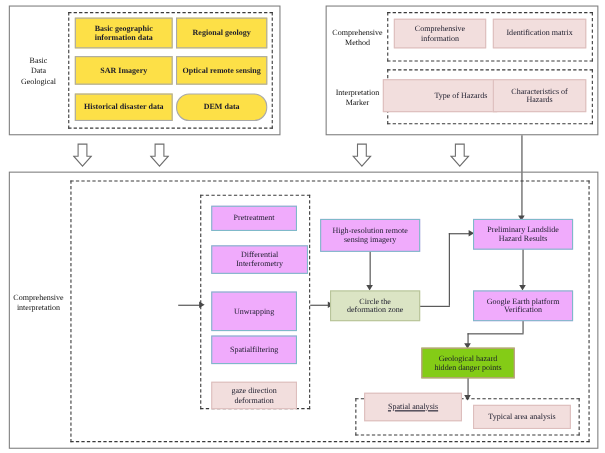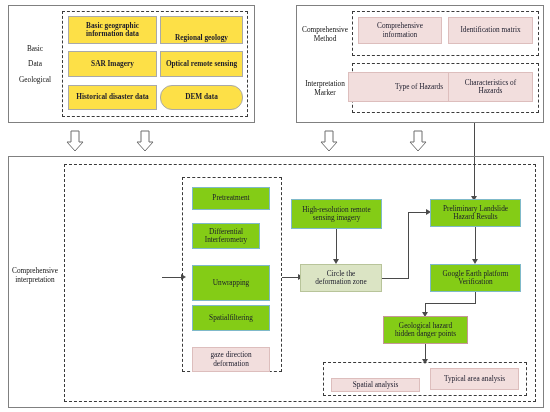--- a/index.html
+++ b/index.html
@@ -37,21 +37,21 @@
     align-items: center;
     justify-content: center;
     text-align: center;
     line-height: 1.12;
     color: #1b1b2b;
     font-size: 7.3px;
     padding: 1px 2px;
   }
   .node span { display: block; }
   .n-gray  { background: #fde047; border-color: #a9a9a9; font-weight: bold; }
-  .n-blue  { background: #84cc16; border-color: #7fb9c9; }
+  .n-blue  { background: #f0abfc; border-color: #7fb9c9; }
   .n-green { background: #dbe4c4; border-color: #b8c49a; }
   .n-pinkL { background: #f2dedd; border-color: #ddbebd; }
   .n-pinkD { background: #84cc16; border-color: #c69798; text-align: center; }
   .side-label {
     position: absolute;
     display: flex;
     align-items: center;
     justify-content: center;
     text-align: center;
     font-size: 7.3px;
@@ -85,31 +85,31 @@
   }
 </style>
 </head>
 <body>
 
 <div id="canvas">
 
   <div class="solid-frame" style="left:8px; top:5px; width:247px; height:118px;"></div>
   <div class="dashed-frame" style="left:62px; top:11px; width:186px; height:106px;"></div>
 
-  <div class="side-label" style="left:10px; top:44px; width:50px; height:40px; flex-direction:column;justify-content:space-between;">
+  <div class="side-label" style="left:10px; top:44px; width:50px; height:40px; flex-direction:column;">
     <span>Basic</span>
     <span>Data</span>
     <span>Geological</span>
   </div>
 
   <div class="node n-gray" style="left:68px; top:16px; width:89px; height:28px; flex-direction:column;">
     <span>Basic geographic</span>
     <span>information data</span>
   </div>
-  <div class="node n-gray" style="left:160px; top:16px; width:83px; height:28px;align-items:flex-end;">
+  <div class="node n-gray" style="left:160px; top:16px; width:83px; height:28px;">
     <span>Regional geology</span>
   </div>
 
   <div class="node n-gray" style="left:68px; top:51px; width:89px; height:26px;">
     <span>SAR Imagery</span>
   </div>
   <div class="node n-gray" style="left:160px; top:51px; width:83px; height:26px;">
     <span>Optical remote sensing</span>
   </div>
 
@@ -184,21 +184,21 @@
 
 
   <div class="ln ln-h" style="left:162px; top:277px; width:20px;"></div>
   <div class="arrowhead ah-right" style="left:181px; top:274px;"></div>
 
   <div class="dashed-frame" style="left:182px; top:177px; width:100px; height:195px;"></div>
 
   <div class="node n-blue" style="left:192px; top:187px; width:78px; height:23px;">
     <span>Pretreatment</span>
   </div>
-  <div class="node n-blue" style="left:192px; top:223px; width:68px; height:26px; flex-direction:column;">
+  <div class="node n-blue" style="left:192px; top:223px; width:88px; height:26px; flex-direction:column;">
     <span>Differential</span>
     <span>Interferometry</span>
   </div>
   <div class="node n-blue" style="left:192px; top:265px; width:78px; height:36px;">
     <span>Unwrapping</span>
   </div>
   <div class="node n-blue" style="left:192px; top:305px; width:78px; height:26px; flex-direction:row;">
     <span>Spatial</span>
     <span>filtering</span>
   </div>
@@ -249,20 +249,20 @@
   <div class="node n-pinkD" style="left:383px; top:316px; width:85px; height:28px; flex-direction:column;">
     <span>Geological hazard</span>
     <span>hidden danger points</span>
   </div>
 
   <div class="ln ln-v" style="left:425px; top:344px; height:16px;"></div>
   <div class="arrowhead ah-down" style="left:422px; top:359px;"></div>
 
   <div class="dashed-frame" style="left:323px; top:362px; width:204px; height:34px;"></div>
 
-  <div class="node n-pinkL" style="left:331px; top:378px; width:89px; height:14px;">
+  <div class="node n-pinkL" style="left:331px; top:357px; width:89px; height:26px;text-decoration:underline;">
     <span>Spatial analysis</span>
   </div>
   <div class="node n-pinkL" style="left:430px; top:368px; width:89px; height:22px;">
     <span>Typical area analysis</span>
   </div>
 
 </div>
 
 </body></html>

